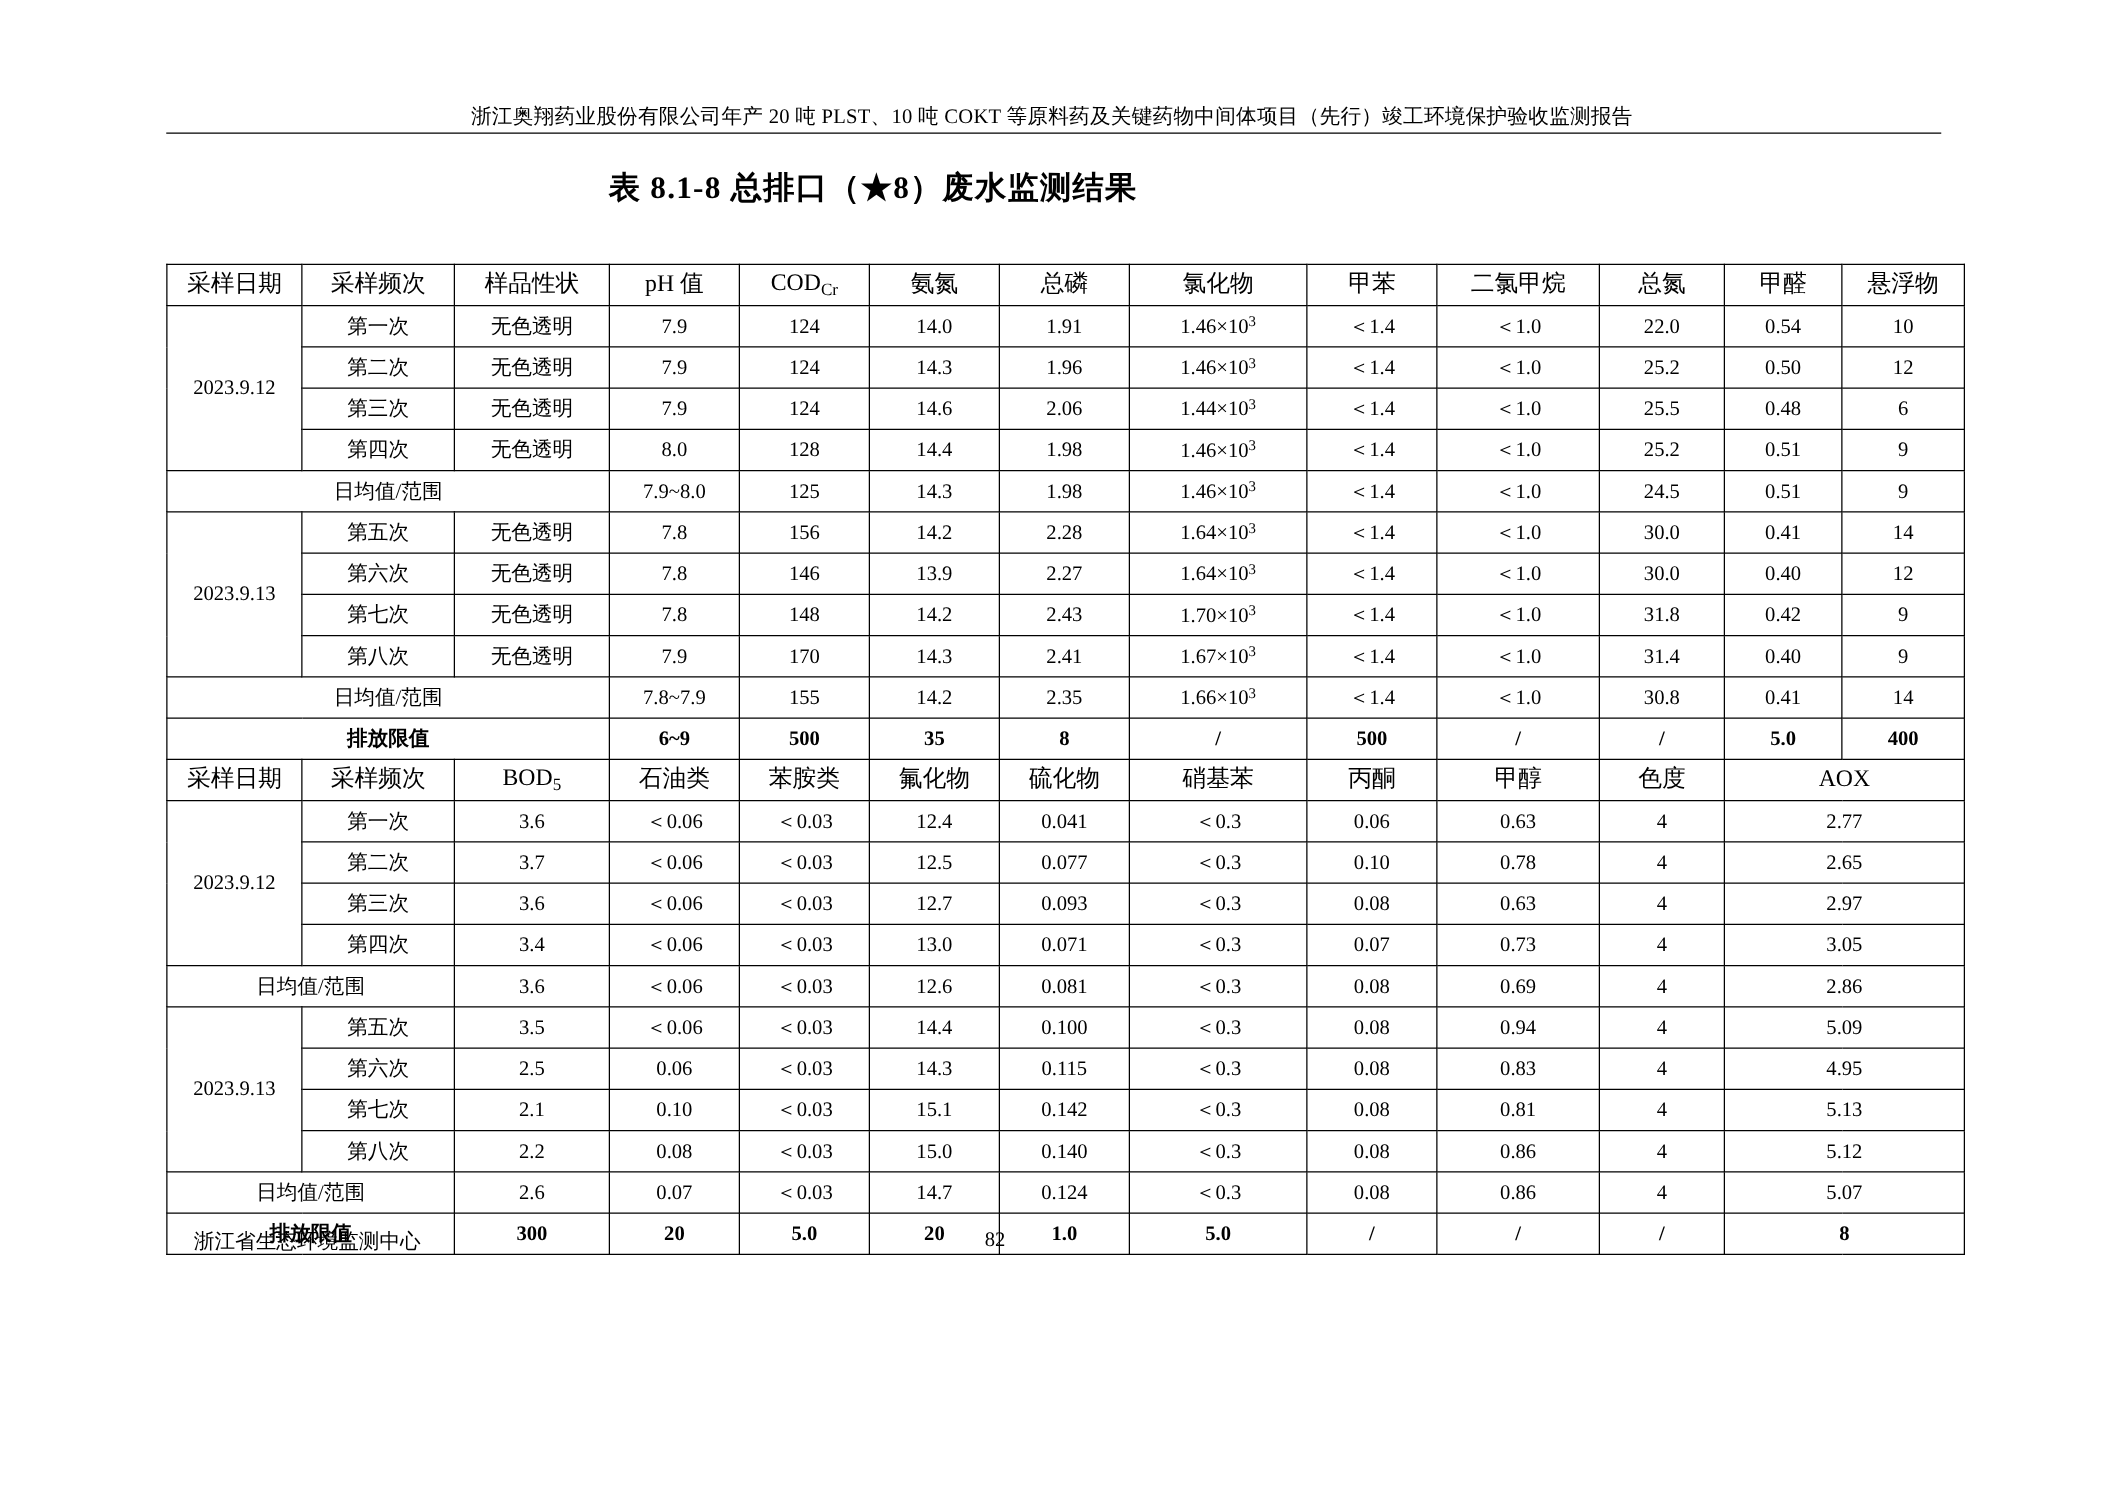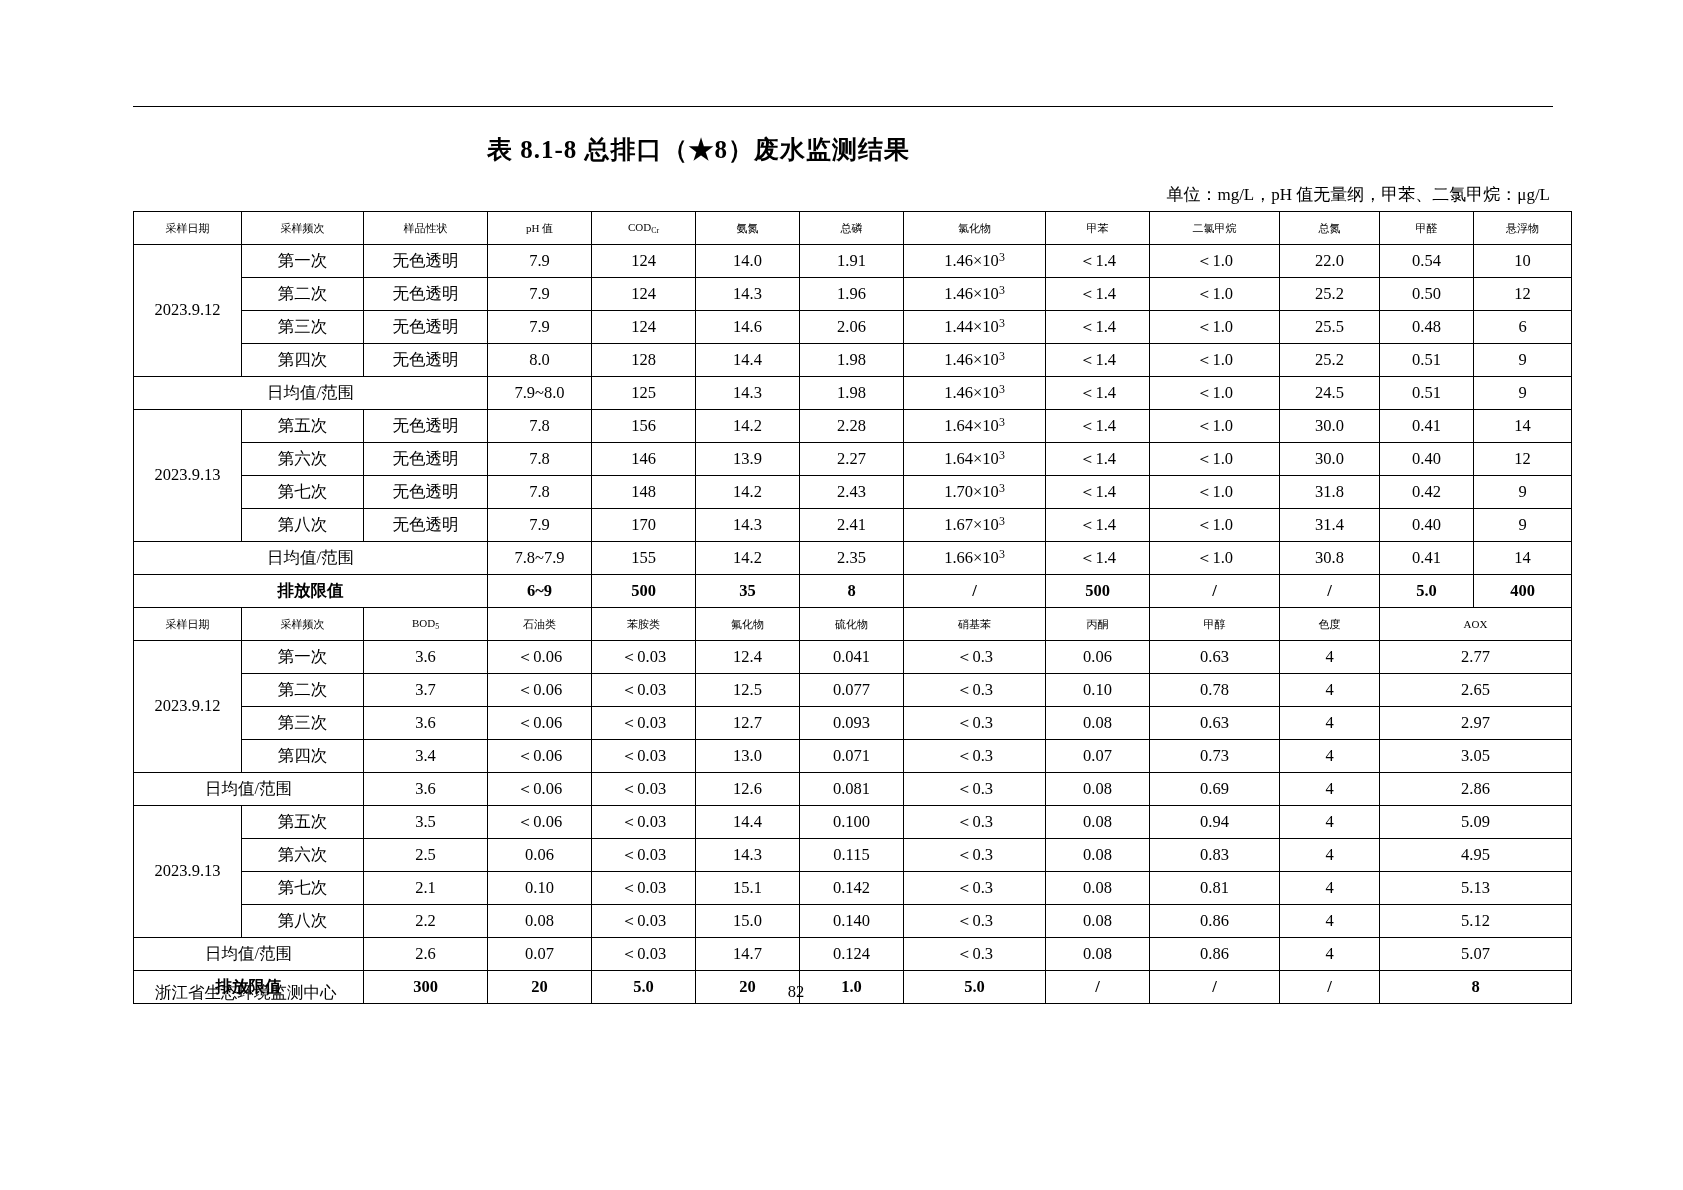--- a/index.html
+++ b/index.html
@@ -65,21 +65,21 @@
   table.grid td {
     border: 1px solid #000;
     text-align: center;
     vertical-align: middle;
     font-size: 16.5px;
     height: 32px;
     padding: 0 2px;
     line-height: 1.15;
   }
   table.grid td.hdr {
-    font-size: 11px;
+    font-size: 19px;
     margin-top: 44px;
   }
   table.grid td.bold {
     font-weight: bold;
   }
   .thick-top td {
     border-top-width: 2px;
   }
   .thick-bottom td {
     border-bottom-width: 2px;
@@ -106,24 +106,24 @@
     width: 1592px;
     text-align: center;
     font-size: 16.5px;
   }
 </style>
 </head>
 <body>
 
 <div class="page">
 
+  <div class="header-text">浙江奥翔药业股份有限公司年产 20 吨 PLST、10 吨 COKT 等原料药及关键药物中间体项目（先行）竣工环境保护验收监测报告</div>
   <div class="header-rule"></div>
 
   <div class="doc-title">表 8.1-8  总排口（★8）废水监测结果</div>
-  <div class="unit-line">单位：mg/L，pH 值无量纲，甲苯、二氯甲烷：μg/L</div>
 
   <table class="grid">
     <colgroup>
       <col style="width:108px">
       <col style="width:122px">
       <col style="width:124px">
       <col style="width:104px">
       <col style="width:104px">
       <col style="width:104px">
       <col style="width:104px">

